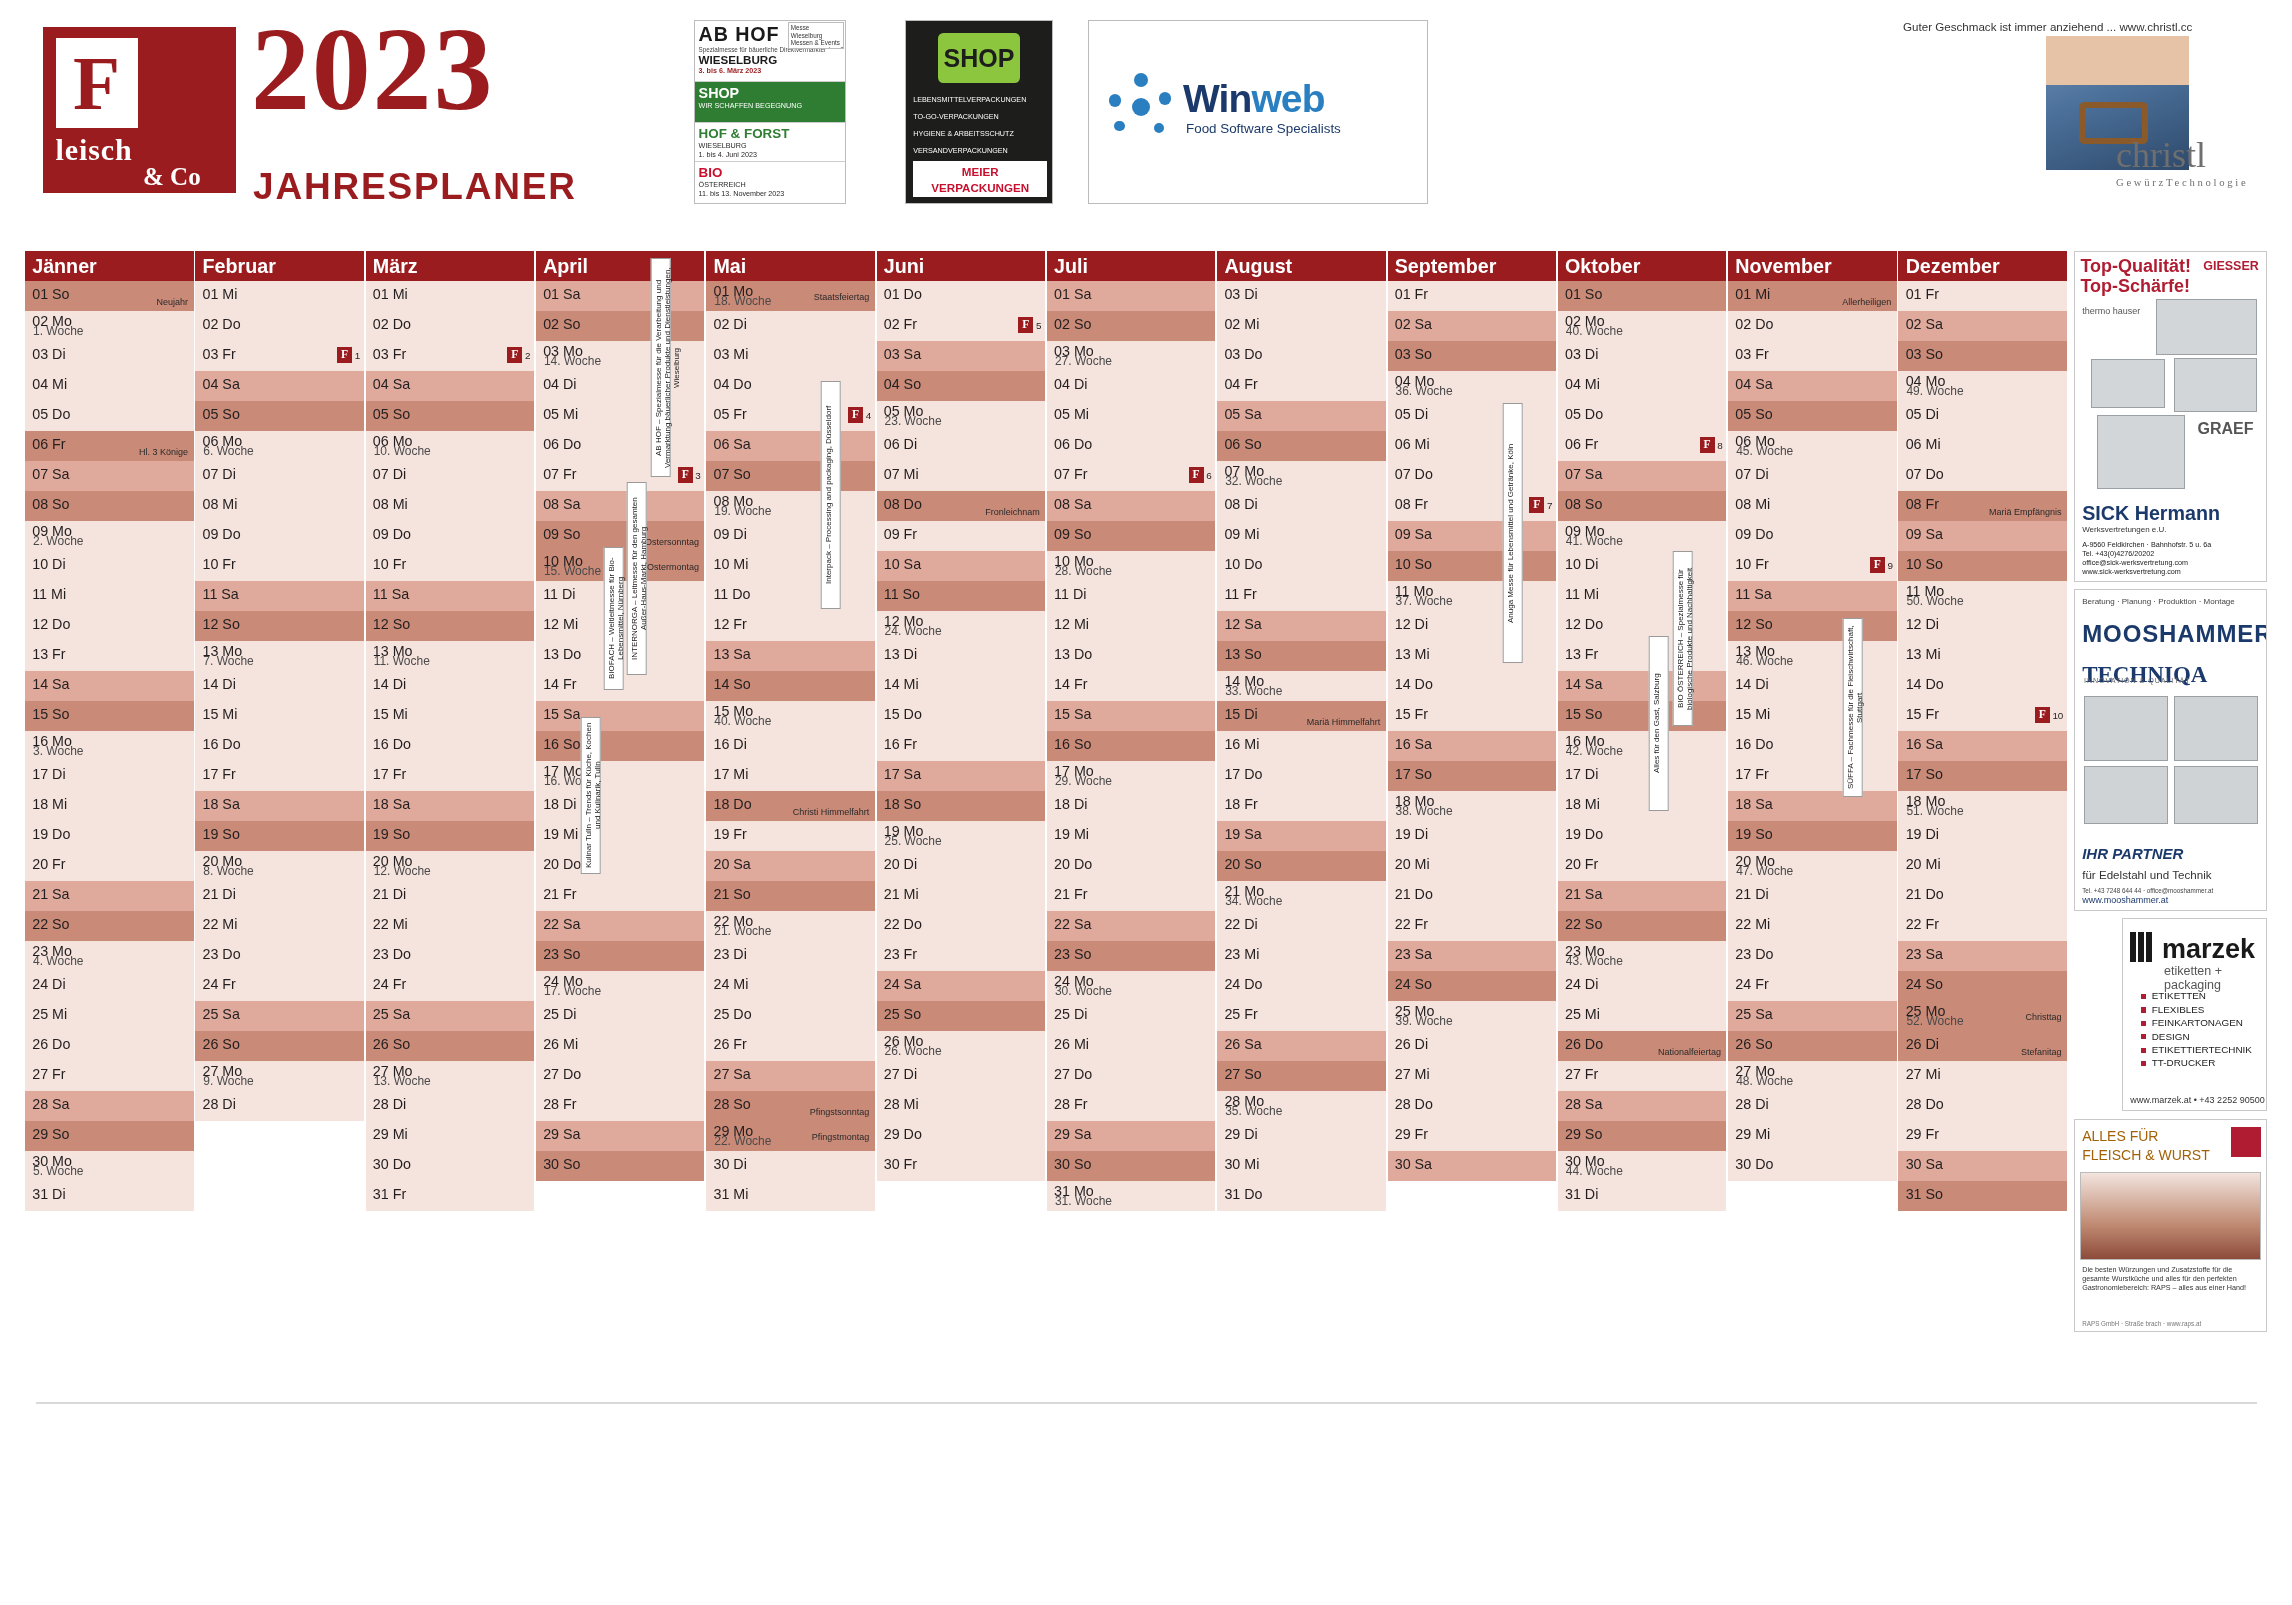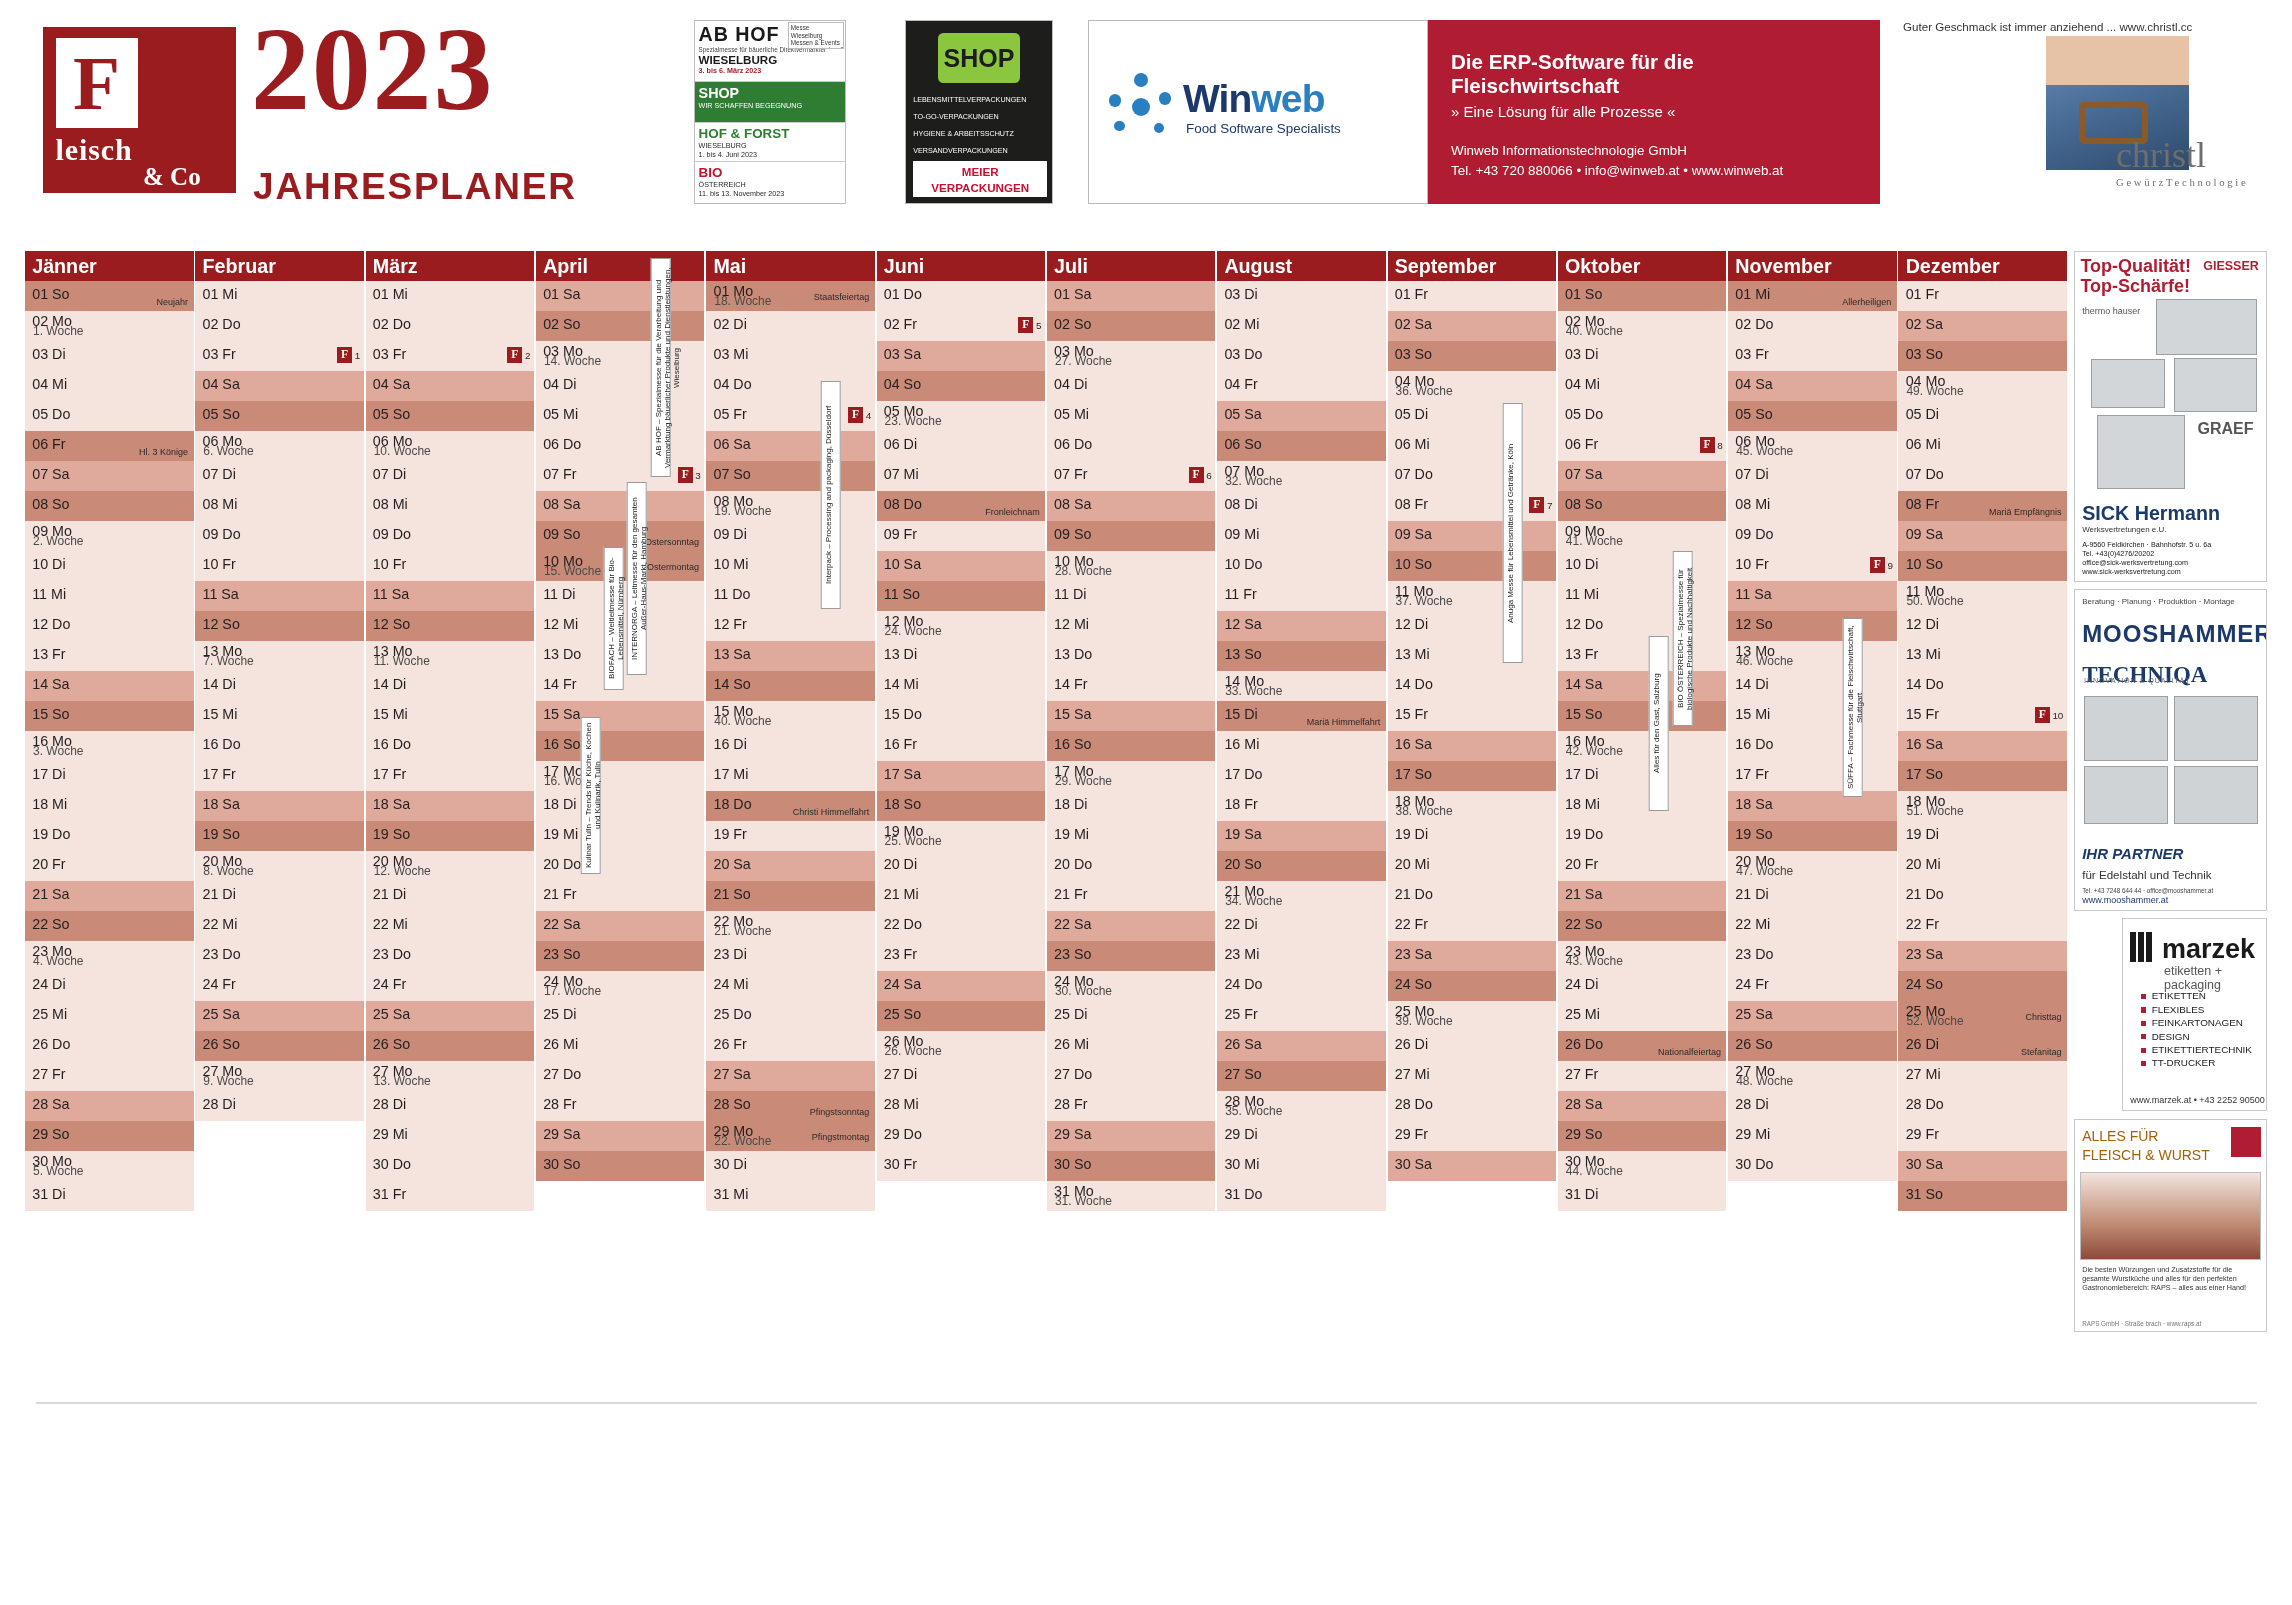--- a/index.html
+++ b/index.html
@@ -203,26 +203,20 @@
         <div class="ww-dots">
           <i style="left:25px;top:0;width:14.3px;height:14.3px;"></i>
           <i style="left:0;top:21.5px;width:12.5px;height:12.5px;"></i>
           <i style="left:50px;top:19.7px;width:12.5px;height:12.5px;"></i>
           <i style="left:23px;top:25px;width:18px;height:18px;"></i>
           <i style="left:5.4px;top:48px;width:10.7px;height:10.7px;"></i>
           <i style="left:45px;top:50px;width:10.7px;height:10.7px;"></i>
         </div>
         <div class="ww-logo"><span>Win</span><em>web</em></div>
         <div class="ww-sub">Food Software Specialists</div>
-      </div>
-      <div class="ww-right">
-        <div class="h1">Die ERP-Software für die Fleischwirtschaft</div>
-        <div class="h2">» Eine Lösung für alle Prozesse «</div>
-        <div class="h3">Winweb Informationstechnologie GmbH</div>
-        <div class="h4">Tel. +43 720 880066 • info@winweb.at • www.winweb.at</div>
       </div>
     </div>
 
     <div class="ad ad-christl">
       <div class="christl-top">Guter Geschmack ist immer anziehend ... www.christl.cc</div>
       <div class="christl-img"></div>
       <div class="christl-skin"></div>
       <div class="christl-belt"></div>
       <div class="christl-name">
         <span>christl</span>

